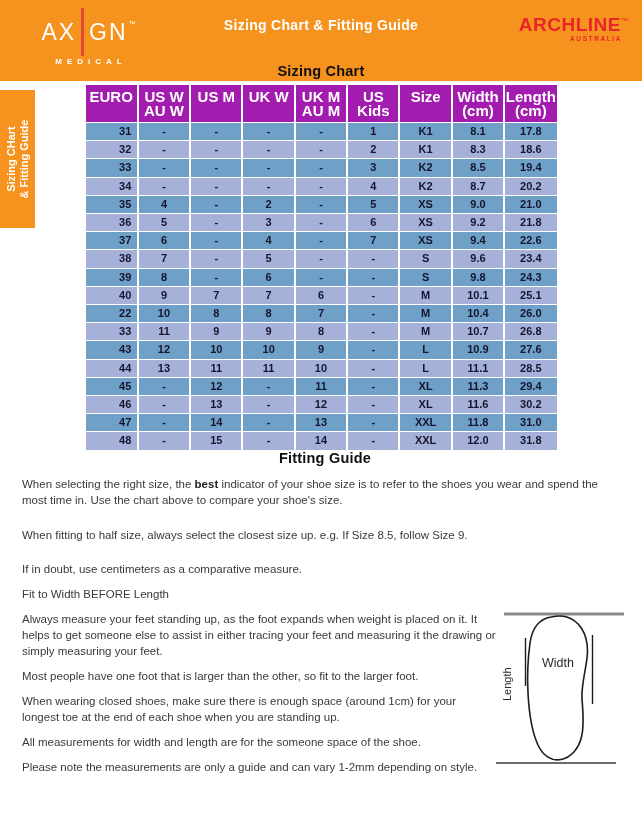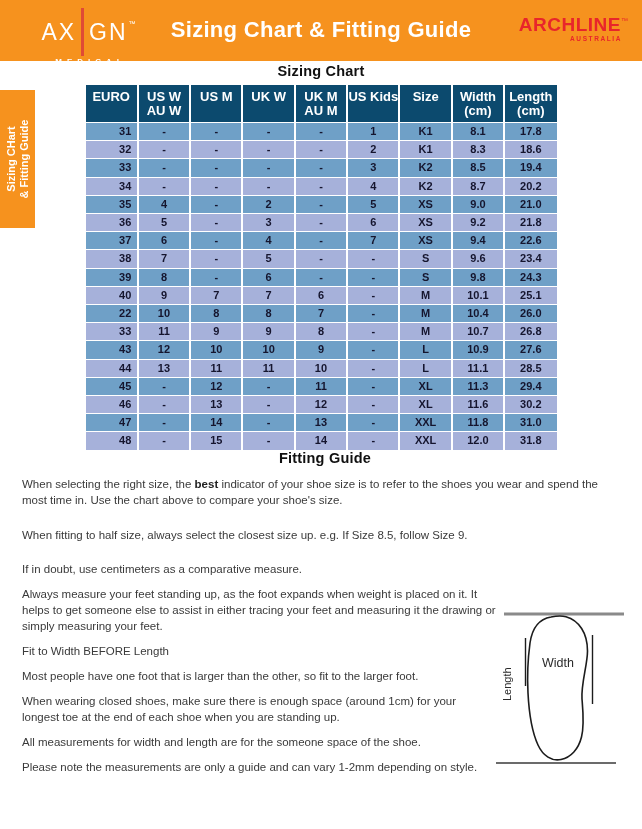--- a/index.html
+++ b/index.html
@@ -9,41 +9,41 @@
     width: 642px; height: 829px;
     background: #ffffff;
     font-family: "Liberation Sans", sans-serif;
     overflow: hidden;
     margin: 0 auto;
   }
 
   
   .banner {
     position: absolute; top: 0; left: 0;
-    width: 642px; height: 61px;
+    width: 642px; height: 81px;
     background: #F6921E;
   }
   .axign-logo {
     position: absolute; left: 30px; top: 8px; width: 118px;
     text-align: center; color: #fff;
   }
   .axign-word {
     display: flex; align-items: center; justify-content: center;
     font-size: 23px; letter-spacing: 2px; font-weight: 400; line-height: 24px;
     position: relative;
   }
   .axign-bar {
     width: 3px; height: 48px; background: #E04A35;
     margin: 0 5px; flex: 0 0 auto;
   }
   .axign-tm { font-size: 7px; position: relative; top: -8px; left: 1px; }
   .axign-sub { font-size: 8px; letter-spacing: 5px; font-weight: 700; margin-top: 1px; margin-left: 4px; }
   .banner-title {
     position: absolute; left: 0; right: 0; top: 17px;
-    text-align: center; font-size: 22px; font-weight: 700; color: #fff;
+    text-align: center; font-size: 14px; font-weight: 700; color: #fff;
     letter-spacing: 0.3px;
   }
   .archline-logo {
     position: absolute; right: 14px; top: 15px; width: 132px;
     text-align: right; color: #E8252B;
   }
   .archline-word { font-size: 19px; font-weight: 700; letter-spacing: 0.5px; line-height: 20px; }
   .archline-tm { font-size: 7px; position: relative; top: -8px; }
   .archline-sub { font-size: 6.5px; letter-spacing: 1.6px; font-weight: 700; margin-top: 0; margin-right: 6px; }
 
@@ -71,22 +71,22 @@
   .h-fitting { margin-top: 11px; padding-left: 8px; }
   .h-measure { margin-top: 12px; }
 
   
   table.sizing-table {
     border-collapse: collapse; table-layout: fixed;
     width: 471px; margin: 6px auto 0 auto;
   }
   .sizing-table th, .sizing-table td { width: 52.3px; }
   .sizing-table thead th {
-    background: #0c4a6e; color: #fff;
-    font-size: 13px; font-weight: 700; line-height: 14px;
+    background: #a21caf; color: #fff;
+    font-size: 15px; font-weight: 700; line-height: 14px;
     padding: 5px 0 4px 0; vertical-align: top;
     border-left: 2px solid #fff;
   }
   .sizing-table thead th:first-child { border-left: none; }
   .th-sub { display: block; font-weight: 700; }
   .sizing-table td {
     text-align: center; font-size: 11px; font-weight: 700;
     color: #15152e; padding: 0; height: 17.2px; line-height: 17.2px;
     border-left: 2px solid #fff; border-top: 1.5px solid #fff;
   }
@@ -369,22 +369,22 @@
 
     <div class="fg-paras">
       <p class="body-p"><span>When selecting the right size, the </span><b>best</b><span> indicator of your shoe size is to refer to the shoes you wear and spend the most time in. Use the chart above to compare your shoe's size.</span></p>
       <p class="body-p">When fitting to half size, always select the closest size up. e.g. If Size 8.5, follow Size 9.</p>
     </div>
 
 
     <div class="ms-section">
       <div class="ms-paras">
           <p class="body-p">If in doubt, use centimeters as a comparative measure.</p>
+          <p class="body-p">Fit to Width BEFORE Length</p>
           <p class="body-p">Always measure your feet standing up, as the foot expands when weight is placed on it. It helps to get someone else to assist in either tracing your feet and measuring it the drawing or simply measuring your feet.</p>
-          <p class="body-p">Fit to Width BEFORE Length</p>
           <p class="body-p">Most people have one foot that is larger than the other, so fit to the larger foot.</p>
           <p class="body-p">When wearing closed shoes, make sure there is enough space (around 1cm) for your longest toe at the end of each shoe when you are standing up.</p>
           <p class="body-p">All measurements for width and length are for the someone space of the shoe.</p>
           <p class="body-p">Please note the measurements are only a guide and can vary 1-2mm depending on style.</p>
         </div>
 
       <div class="foot-diagram">
         <svg viewBox="0 0 142 170">
 
           <line x1="10" y1="11" x2="130" y2="11" stroke="#8a8a8a" stroke-width="3"></line>

